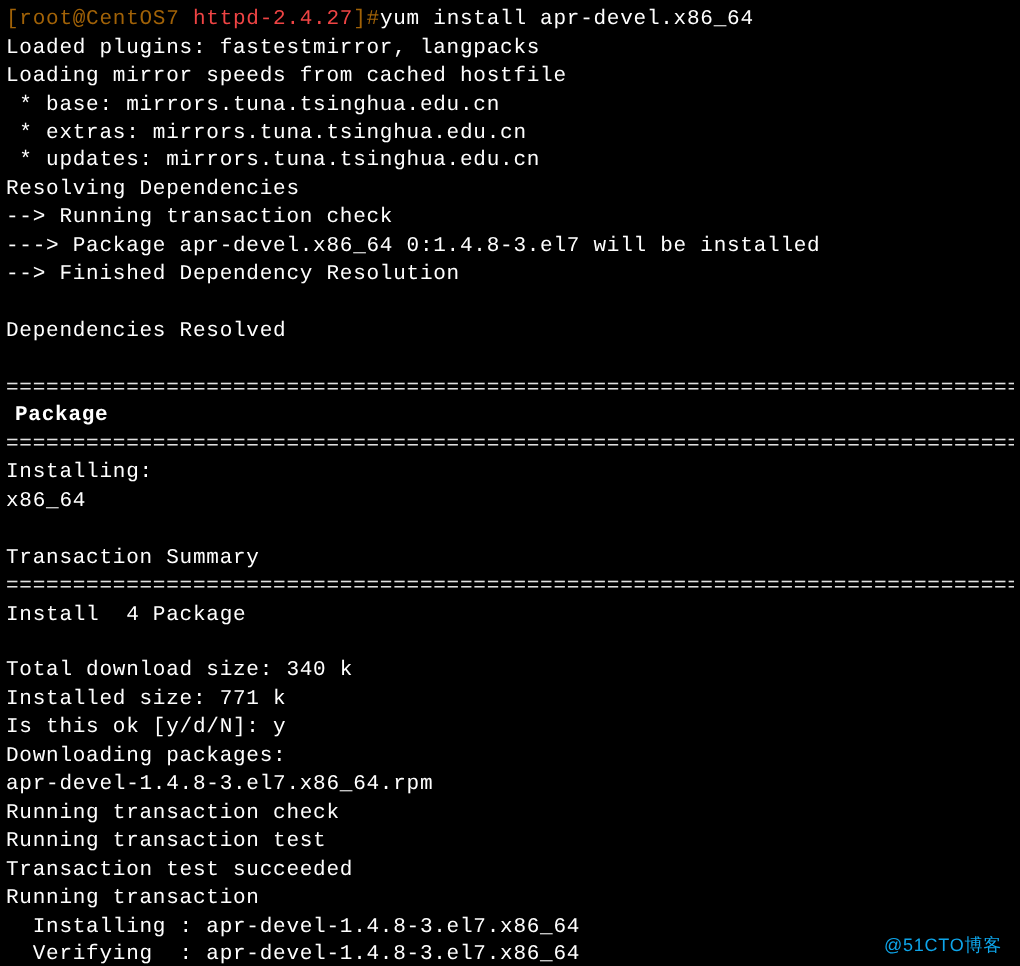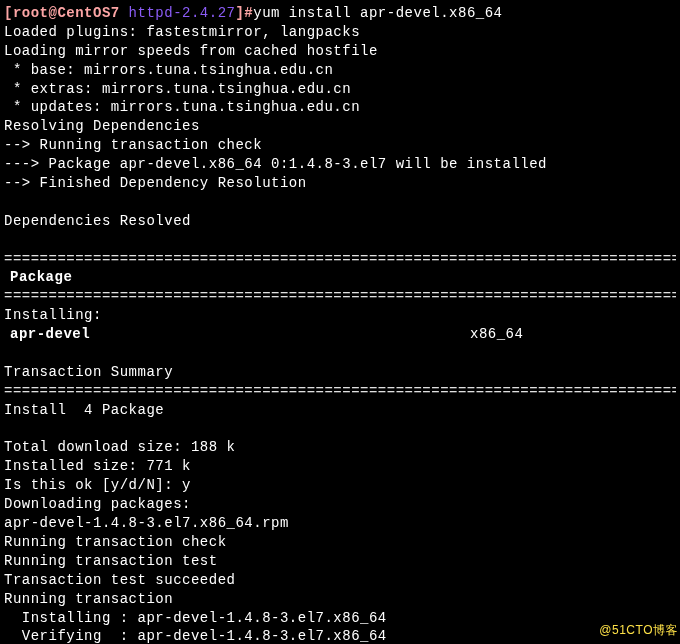--- a/index.html
+++ b/index.html
@@ -13,39 +13,39 @@
       width: 680px;
       height: 644px;
       box-sizing: border-box;
       overflow: hidden;
       position: relative;
       letter-spacing: 0.5px;
     }
     .line {
       white-space: pre;
     }
-    .red { color: #fca5a5; font-weight: bold; }
-    .cyan { color: #8b5cf6; }
+    .red { color: #a16207; }
+    .cyan { color: #ef4444; }
     .white { color: #ffffff; }
     .hr {
       color: #e0e0e0;
       overflow: hidden;
       width: 100%;
       white-space: nowrap;
     }
     .cols {
       display: flex;
     }
     .col-pkg { width: 460px; padding-left: 6px; font-weight: bold;}
     .col-arch { flex: 1; }
     .watermark {
       position: absolute;
-      right: 2px;
+      right: 12px;
       bottom: 6px;
-      color: #fde047;
+      color: #0ea5e9;
       font-size: 12px;
       font-family: sans-serif;
     }
   </style>
 </head>
 <body>
 
 <div class="line"><span class="red">[root@CentOS7</span><span class="cyan"> httpd-2.4.27</span><span class="red">]#</span><span class="white">yum install apr-devel.x86_64</span></div>
 <div class="line white">Loaded plugins: fastestmirror, langpacks</div>
 <div class="line white">Loading mirror speeds from cached hostfile</div>
@@ -59,29 +59,28 @@
 <div class="line">&nbsp;</div>
 <div class="line white">Dependencies Resolved</div>
 <div class="line">&nbsp;</div>
 <div class="hr">================================================================================</div>
 <div class="cols">
   <div class="col-pkg white"> Package</div>
 </div>
 <div class="hr">================================================================================</div>
 <div class="line white">Installing:</div>
 <div class="cols">
-  <div class="col-pkg white"> apr-devel</div>
   <div class="col-arch white">x86_64</div>
 </div>
 <div class="line">&nbsp;</div>
 <div class="line white">Transaction Summary</div>
 <div class="hr">================================================================================</div>
 <div class="line white">Install  4 Package</div>
 <div class="line">&nbsp;</div>
-<div class="line white">Total download size: 188 k</div>
+<div class="line white">Total download size: 340 k</div>
 <div class="line white">Installed size: 771 k</div>
 <div class="line white">Is this ok [y/d/N]: y</div>
 <div class="line white">Downloading packages:</div>
 <div class="line white">apr-devel-1.4.8-3.el7.x86_64.rpm</div>
 <div class="line white">Running transaction check</div>
 <div class="line white">Running transaction test</div>
 <div class="line white">Transaction test succeeded</div>
 <div class="line white">Running transaction</div>
 <div class="line white">  Installing : apr-devel-1.4.8-3.el7.x86_64</div>
 <div class="line white">  Verifying  : apr-devel-1.4.8-3.el7.x86_64</div>

